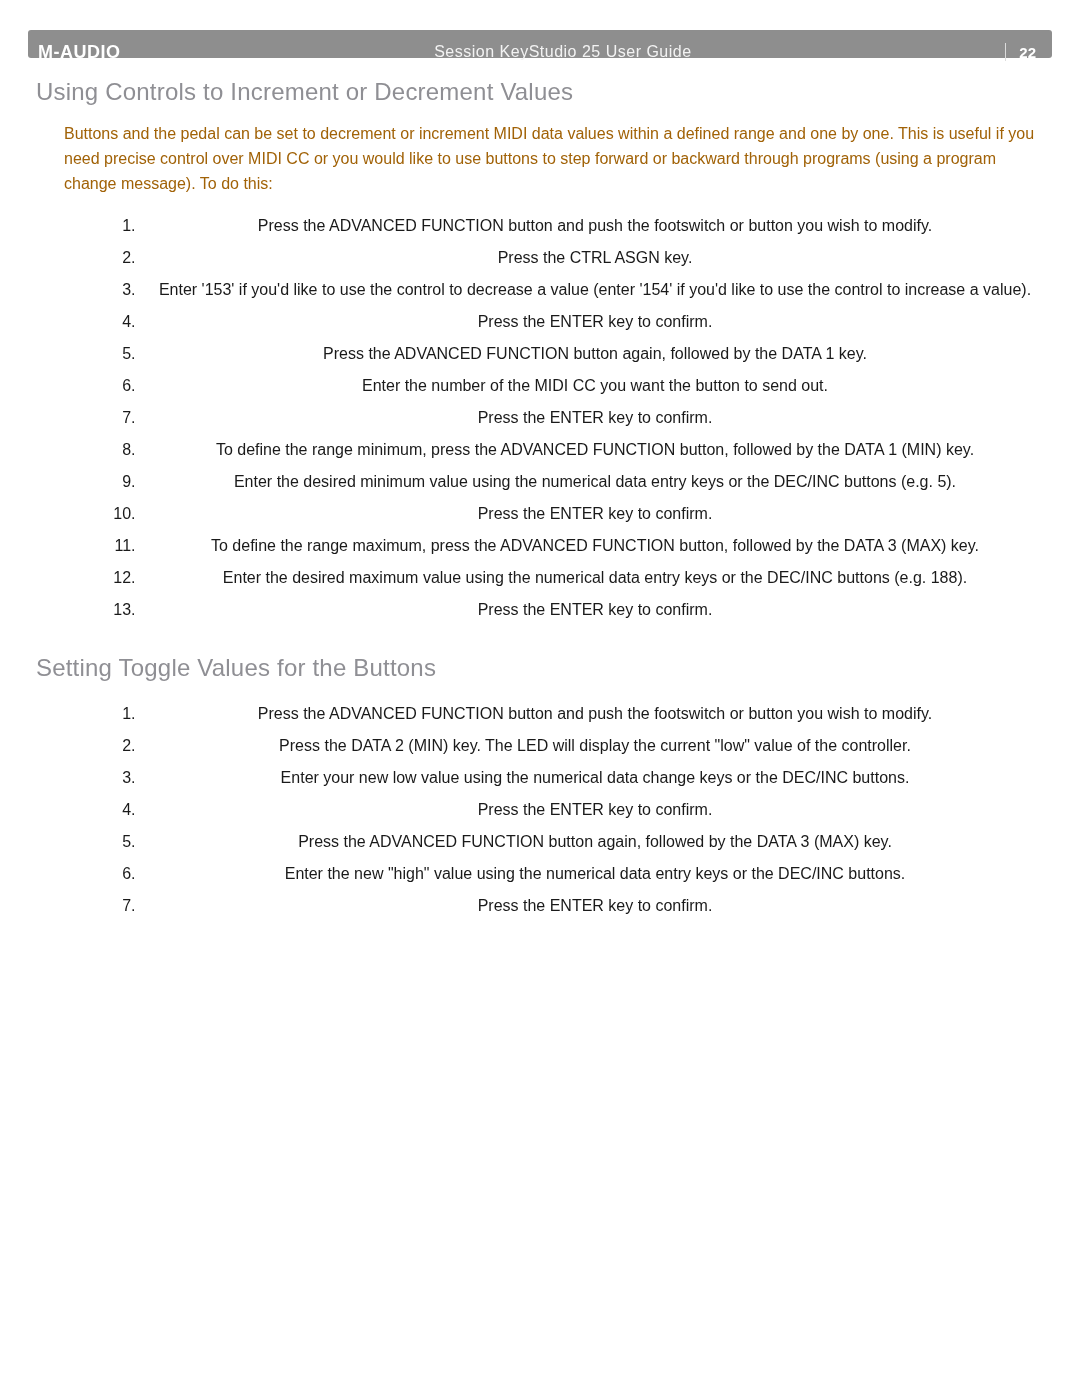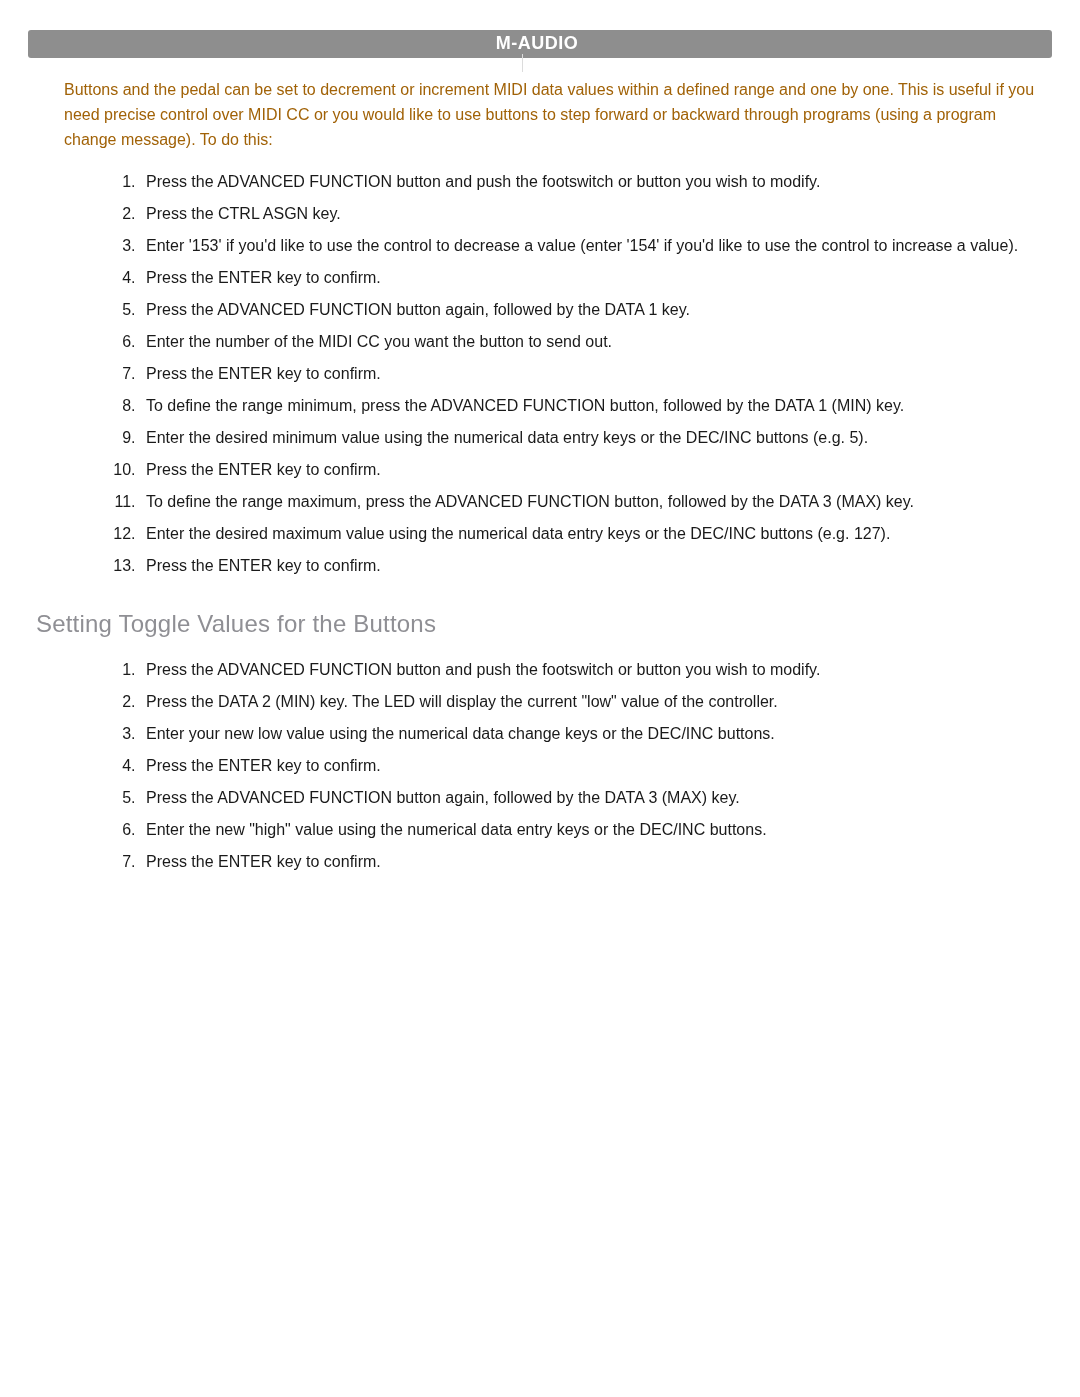--- a/index.html
+++ b/index.html
@@ -14,23 +14,22 @@
     width: 1080px;
     height: 1397px;
     padding: 30px 28px 0 28px;
   }
   .headerbar {
     background: #8e8e8e;
     border-radius: 3px;
     height: 28px;
     display: flex;
     align-items: center;
-    padding: 3px 16px 0 10px;
+    padding: 16px 16px 0 10px;
     color: #ffffff;
-    flex-direction: column;
   }
   .brand {
     font-family: Arial, sans-serif;
     font-weight: 900;
     font-size: 18px;
     letter-spacing: 0.5px;
     color: #ffffff;
     flex: 0 0 auto;
   }
   .doc-title {
@@ -77,52 +76,55 @@
   }
   ol.steps {
     list-style: decimal;
     margin: 0 0 28px 70px;
     padding-left: 34px;
     font-size: 16px;
     line-height: 1.5;
   }
   ol.steps li {
     padding: 4px 0 4px 6px;
+    text-align: center;
   }
   .section2 { margin-top: 8px; }
 </style>
 </head>
 <body>
 
 <div class="page">
 
   <div class="headerbar">
     <div class="brand">M-AUDIO</div>
+    <div class="doc-title">Session KeyStudio 25 User Guide</div>
     <div class="pagenum-wrap">
       <div class="divider"></div>
       <div class="pagenum">22</div>
     </div>
   </div>
 
   <div class="content">
 
+    <h2 class="section-heading">Using Controls to Increment or Decrement Values</h2>
     <p class="intro">Buttons and the pedal can be set to decrement or increment MIDI data values within a defined range and one by one. This is useful if you need precise control over MIDI CC or you would like to use buttons to step forward or backward through programs (using a program change message). To do this:</p>
     <ol class="steps">
       <li>Press the ADVANCED FUNCTION button and push the footswitch or button you wish to modify.</li>
       <li>Press the CTRL ASGN key.</li>
       <li>Enter '153' if you'd like to use the control to decrease a value (enter '154' if you'd like to use the control to increase a value).</li>
       <li>Press the ENTER key to confirm.</li>
       <li>Press the ADVANCED FUNCTION button again, followed by the DATA 1 key.</li>
       <li>Enter the number of the MIDI CC you want the button to send out.</li>
       <li>Press the ENTER key to confirm.</li>
       <li>To define the range minimum, press the ADVANCED FUNCTION button, followed by the DATA 1 (MIN) key.</li>
       <li>Enter the desired minimum value using the numerical data entry keys or the DEC/INC buttons (e.g. 5).</li>
       <li>Press the ENTER key to confirm.</li>
       <li>To define the range maximum, press the ADVANCED FUNCTION button, followed by the DATA 3 (MAX) key.</li>
-      <li>Enter the desired maximum value using the numerical data entry keys or the DEC/INC buttons (e.g. 127).</li>
+      <li>Enter the desired maximum value using the numerical data entry keys or the DEC/INC buttons (e.g. 188).</li>
       <li>Press the ENTER key to confirm.</li>
     </ol>
 
     <div class="section2">
       <h2 class="section-heading">Setting Toggle Values for the Buttons</h2>
       <ol class="steps">
         <li>Press the ADVANCED FUNCTION button and push the footswitch or button you wish to modify.</li>
         <li>Press the DATA 2 (MIN) key. The LED will display the current "low" value of the controller.</li>
         <li>Enter your new low value using the numerical data change keys or the DEC/INC buttons.</li>
         <li>Press the ENTER key to confirm.</li>

